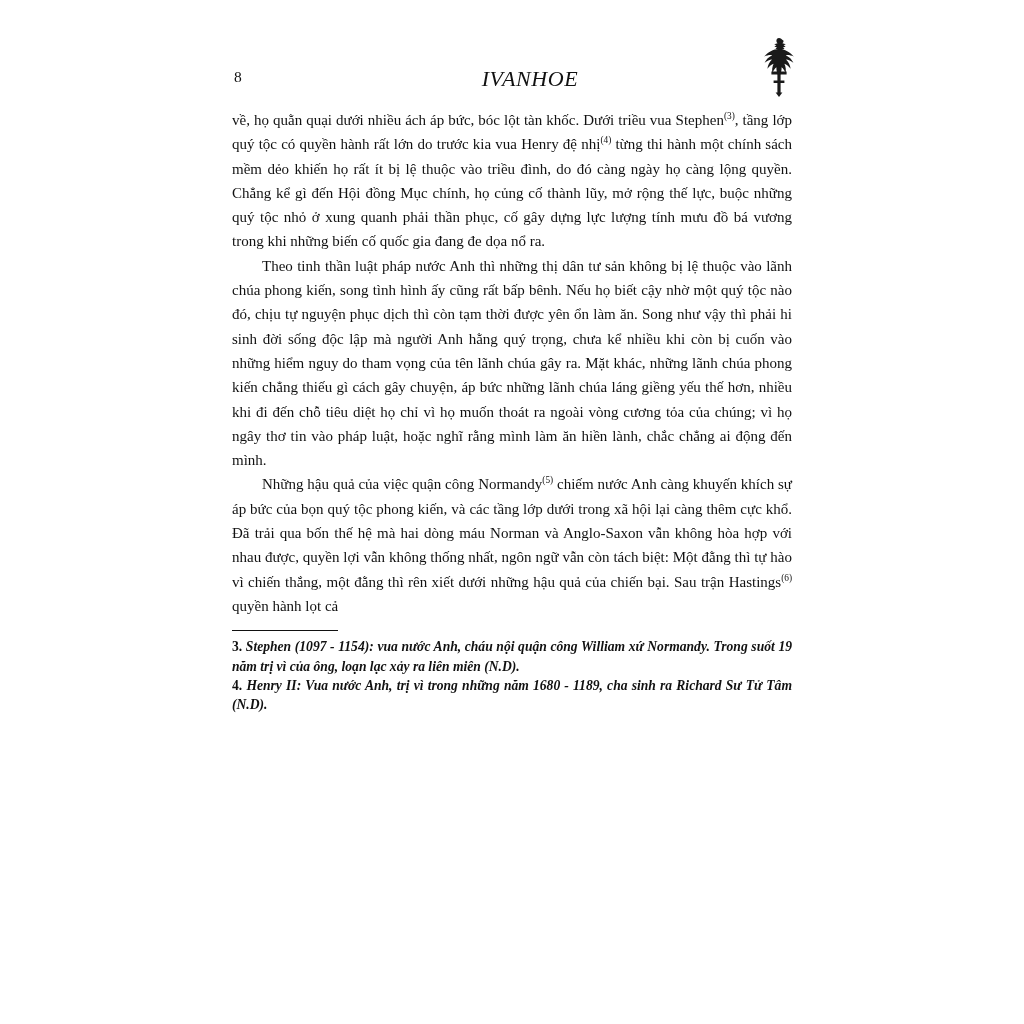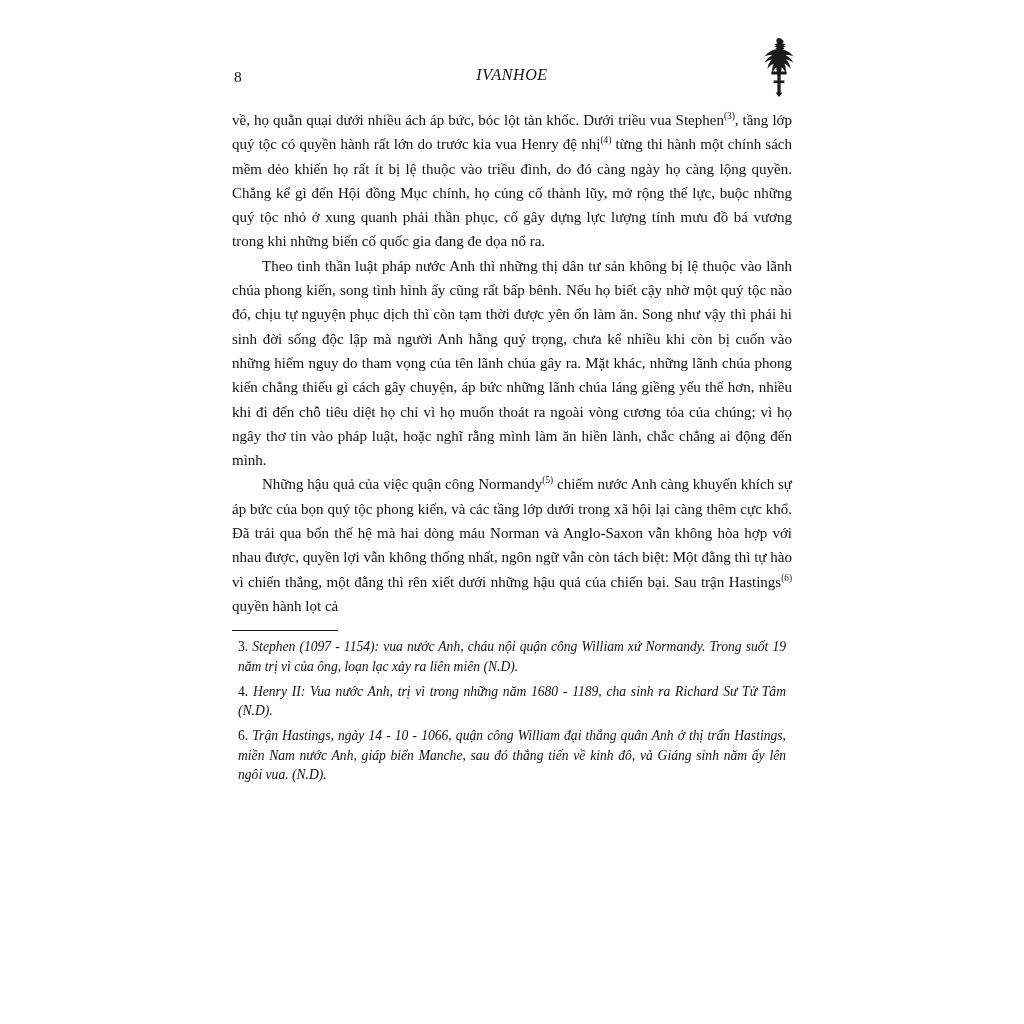--- a/index.html
+++ b/index.html
@@ -34,25 +34,25 @@
   .folio {
     position: absolute;
     left: 2px;
     top: 20px;
     font-size: 15.5px;
     font-family: "Liberation Serif", serif;
     color: #111;
   }
   .running-title {
     position: absolute;
-    left: 0;
+    left: 18px;
     top: 18px;
     width: 560px;
     text-align: center;
-    font-size: 16px;
+    font-size: 22px;
     font-style: italic;
     letter-spacing: 0.6px;
     font-family: "Liberation Serif", serif;
     color: #111;
   }
   .emblem {
     position: absolute;
     right: -10px;
     top: -13px;
     width: 46px;
@@ -87,21 +87,22 @@
     background: #111;
   }
   .footnotes {
     margin-top: 6px;
     font-size: 13.6px;
     line-height: 1.42;
     font-style: italic;
     text-align: justify;
   }
   .footnotes p {
-    margin: 6px;
+    margin: 0;
+    font-weight: bold;
   }
   .fn-num {
     font-style: normal;
   }
 </style>
 </head>
 <body>
 
 <div class="page">
   <div class="content">
@@ -127,17 +128,16 @@
       <p>về, họ quằn quại dưới nhiều ách áp bức, bóc lột tàn khốc. Dưới triều vua Stephen<sup>(3)</sup>, tầng lớp quý tộc có quyền hành rất lớn do trước kia vua Henry đệ nhị<sup>(4)</sup> từng thi hành một chính sách mềm dẻo khiến họ rất ít bị lệ thuộc vào triều đình, do đó càng ngày họ càng lộng quyền. Chẳng kể gì đến Hội đồng Mục chính, họ củng cố thành lũy, mở rộng thế lực, buộc những quý tộc nhỏ ở xung quanh phải thần phục, cố gây dựng lực lượng tính mưu đồ bá vương trong khi những biến cố quốc gia đang đe dọa nổ ra.</p>
       <p class="indent">Theo tinh thần luật pháp nước Anh thì những thị dân tư sản không bị lệ thuộc vào lãnh chúa phong kiến, song tình hình ấy cũng rất bấp bênh. Nếu họ biết cậy nhờ một quý tộc nào đó, chịu tự nguyện phục dịch thì còn tạm thời được yên ổn làm ăn. Song như vậy thì phải hi sinh đời sống độc lập mà người Anh hằng quý trọng, chưa kể nhiều khi còn bị cuốn vào những hiểm nguy do tham vọng của tên lãnh chúa gây ra. Mặt khác, những lãnh chúa phong kiến chẳng thiếu gì cách gây chuyện, áp bức những lãnh chúa láng giềng yếu thế hơn, nhiều khi đi đến chỗ tiêu diệt họ chỉ vì họ muốn thoát ra ngoài vòng cương tỏa của chúng; vì họ ngây thơ tin vào pháp luật, hoặc nghĩ rằng mình làm ăn hiền lành, chắc chẳng ai động đến mình.</p>
       <p class="indent">Những hậu quả của việc quận công Normandy<sup>(5)</sup> chiếm nước Anh càng khuyến khích sự áp bức của bọn quý tộc phong kiến, và các tầng lớp dưới trong xã hội lại càng thêm cực khổ. Đã trải qua bốn thế hệ mà hai dòng máu Norman và Anglo-Saxon vẫn không hòa hợp với nhau được, quyền lợi vẫn không thống nhất, ngôn ngữ vẫn còn tách biệt: Một đằng thì tự hào vì chiến thắng, một đằng thì rên xiết dưới những hậu quả của chiến bại. Sau trận Hastings<sup>(6)</sup> quyền hành lọt cả</p>
     </div>
 
     <div class="fn-rule"></div>
 
     <div class="footnotes">
       <p><span class="fn-num">3.</span><span> Stephen (1097 - 1154): vua nước Anh, cháu nội quận công William xứ Normandy. Trong suốt 19 năm trị vì của ông, loạn lạc xảy ra liên miên (N.D).</span></p>
       <p><span class="fn-num">4.</span><span> Henry II: Vua nước Anh, trị vì trong những năm 1680 - 1189, cha sinh ra Richard Sư Tử Tâm (N.D).</span></p>
-      <p><span class="fn-num">6.</span><span> Trận Hastings, ngày 14 - 10 - 1066, quận công William đại thắng quân Anh ở thị trấn Hastings, miền Nam nước Anh, giáp biển Manche, sau đó thẳng tiến về kinh đô, và Giáng sinh năm ấy lên ngôi vua. (N.D).</span></p>
     </div>
 
   </div>
 </div>
 
 </body></html>

